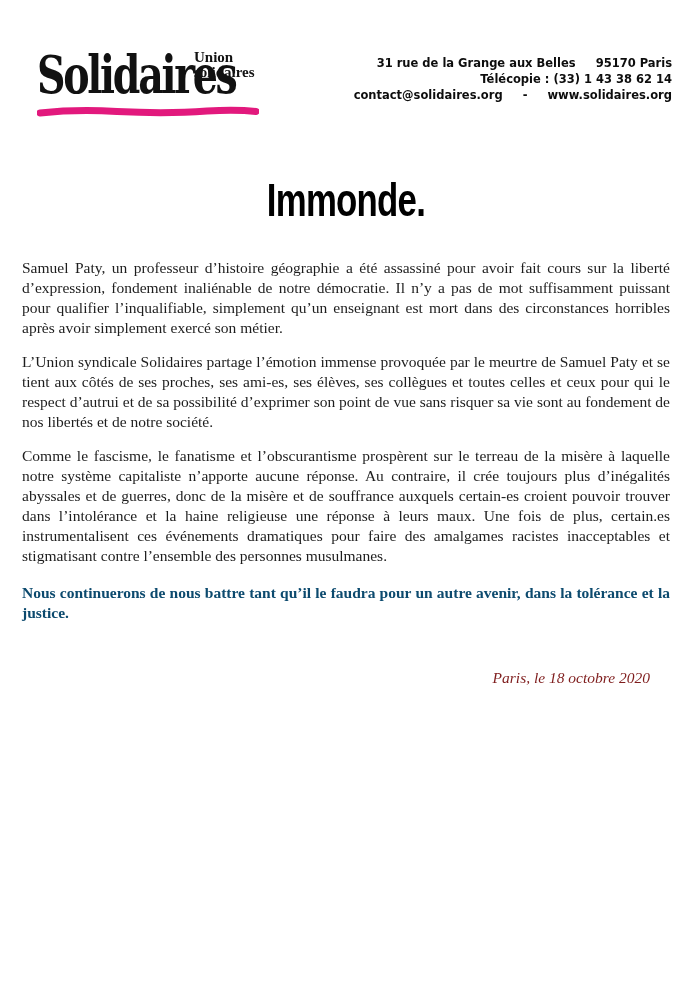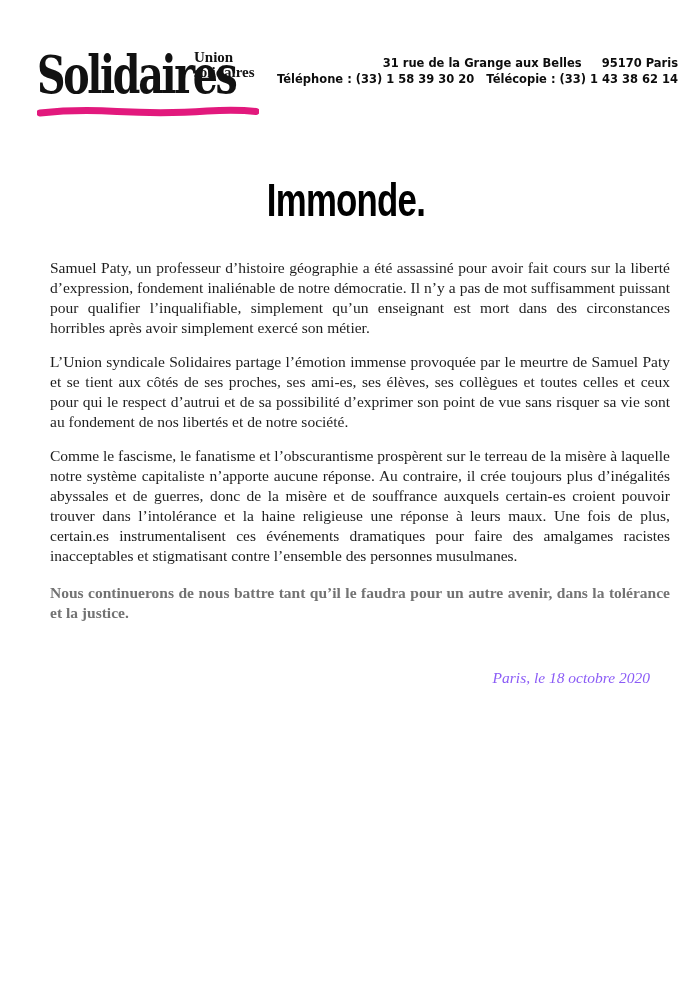--- a/index.html
+++ b/index.html
@@ -99,41 +99,40 @@
     color: #000000;
     transform: scaleX(0.74);
     transform-origin: center top;
     white-space: nowrap;
   }
 
   
   .body-text {
     padding: 0 22px;
     margin-top: 30px;
-    margin-left: 28px;
   }
   .body-text p {
     margin: 0 0 14px 0;
     font-size: 15.5px;
     line-height: 20px;
     text-align: justify;
     color: #1d1d1d;
   }
   .body-text p.strong {
     font-weight: bold;
     margin-top: 17px;
-    color: #737373;
+    color: #0c4a6e;
   }
 
   .dateline {
     margin: 46px 42px 0 0;
     text-align: right;
     font-style: italic;
     font-size: 15.5px;
-    color: #8b5cf6;
+    color: #7f1d1d;
   }
 </style>
 </head>
 <body>
 
 <div class="page">
 
   <div class="letterhead">
 
     <div class="logo-block">
@@ -147,23 +146,29 @@
       </svg>
     </div>
 
     <div class="contact-block">
       <div class="contact-line">
         <span>31 rue de la Grange aux Belles</span>
         <span class="gap-lg"></span>
         <span>95170 Paris</span>
       </div>
       <div class="contact-line">
-        <span>Téléphone : (33) 1 58 39 30 20</span>
         <span class="gap-md"></span>
         <span>Télécopie : (33) 1 43 38 62 14</span>
+      </div>
+      <div class="contact-line">
+        <span>contact@solidaires.org</span>
+        <span class="gap-lg"></span>
+        <span>-</span>
+        <span class="gap-lg"></span>
+        <span>www.solidaires.org</span>
       </div>
     </div>
 
   </div>
 
   <div class="title-wrap">
     <span class="doc-title">Immonde.</span>
   </div>
 
   <div class="body-text">

